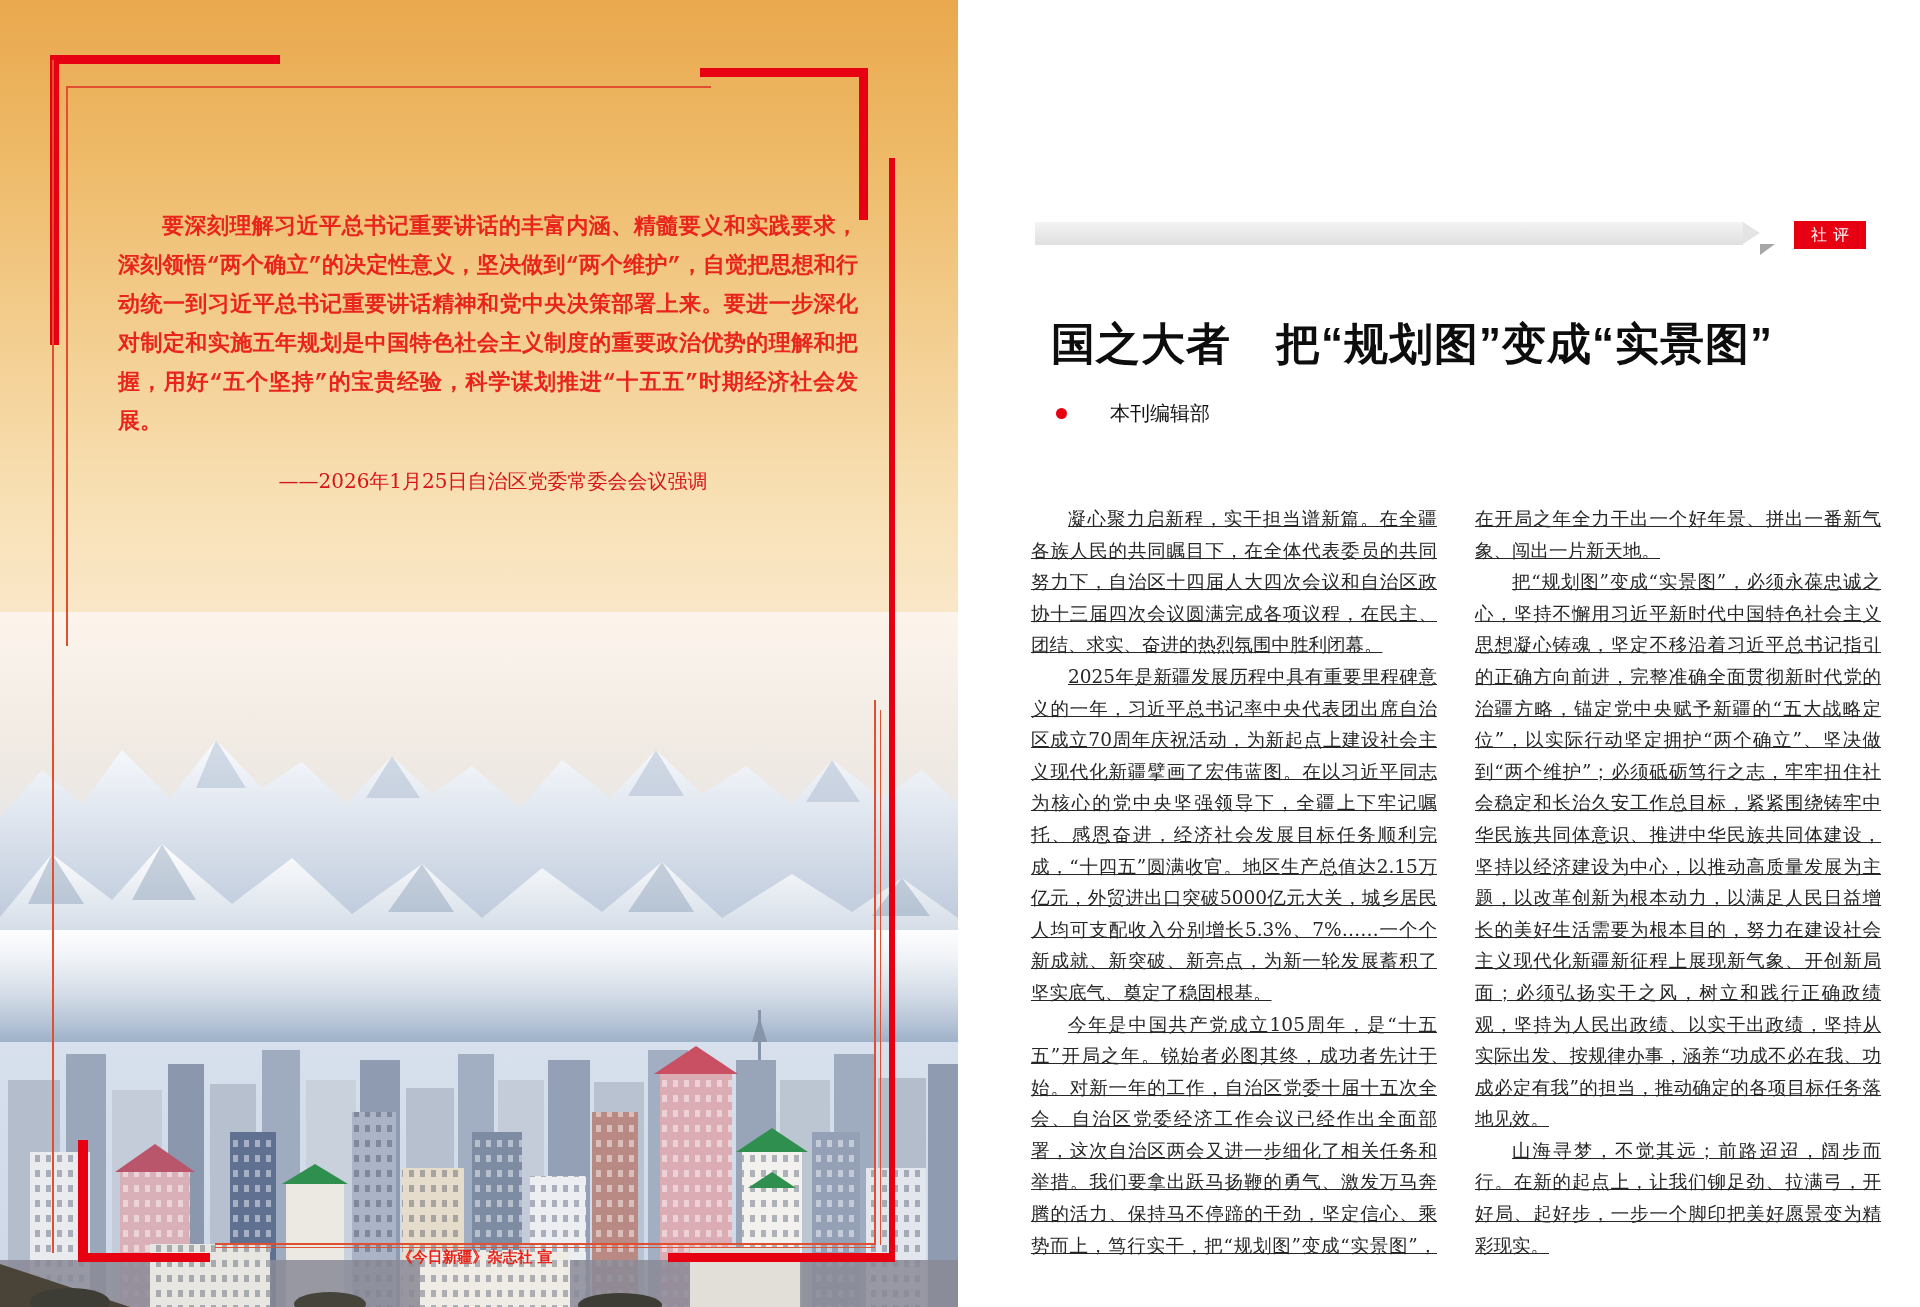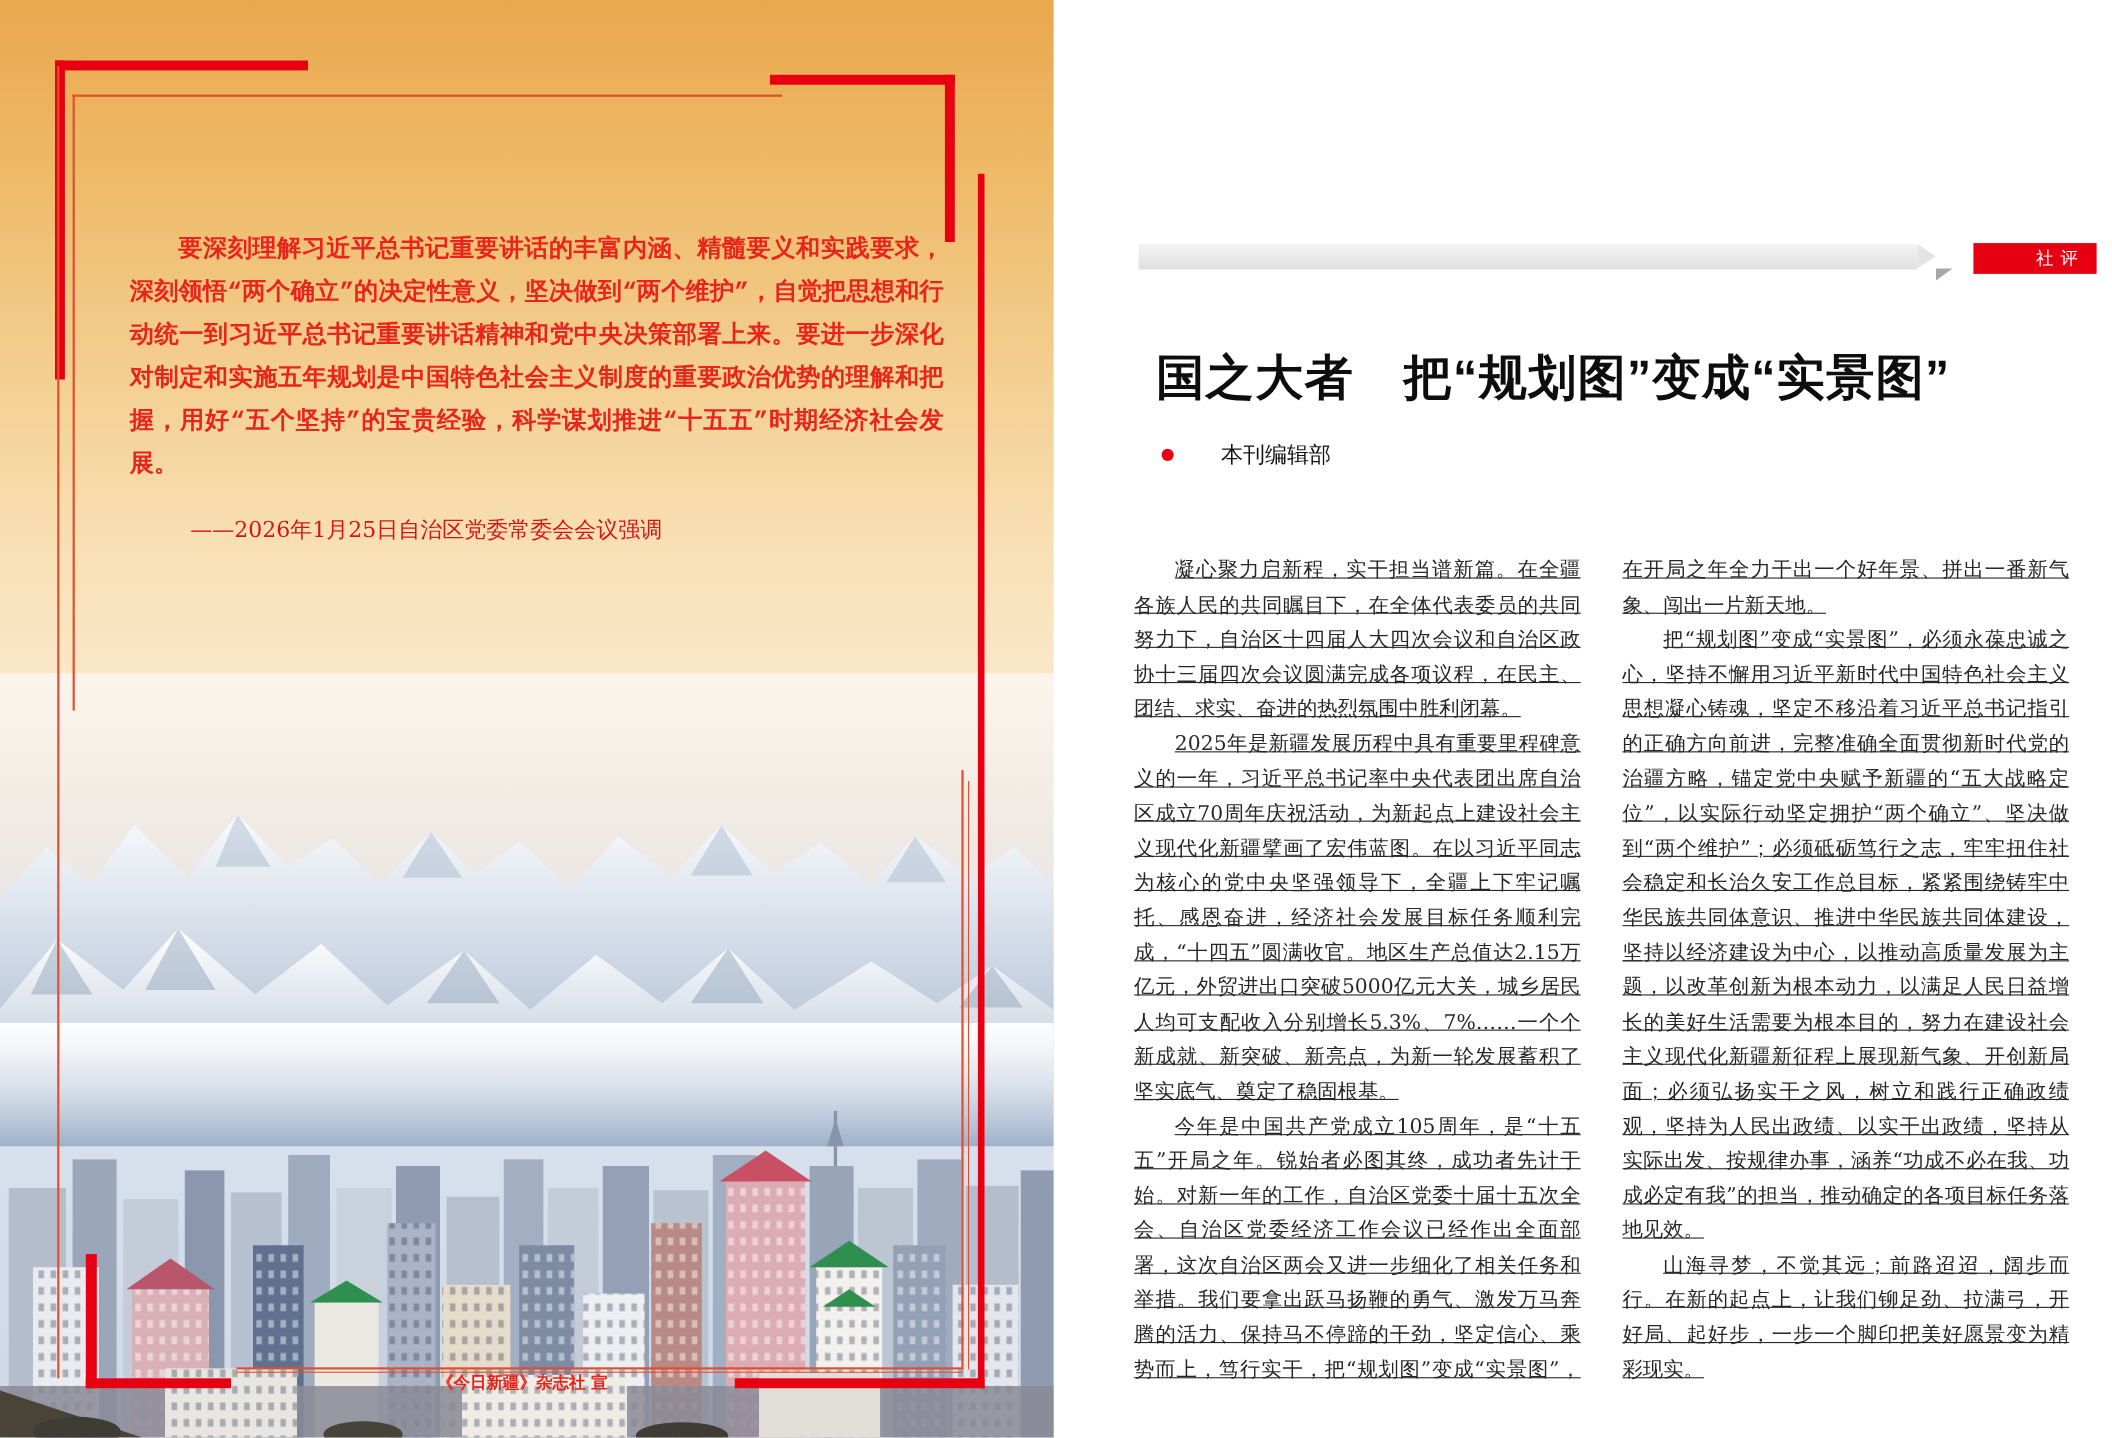--- a/index.html
+++ b/index.html
@@ -7,38 +7,38 @@
           font-family:"Liberation Sans",sans-serif;}
   
   .left-page{position:absolute;left:0;top:0;width:958px;height:1307px;
     background:linear-gradient(180deg,#e9a84d 0%,#eeba68 12%,#f3cd8e 25%,#f8e0b4 38%,
                #fbead0 50%,#fdf2e2 60%,#fdf5ec 72%,#fdf5ec 100%);}
   .photo{position:absolute;left:0;top:612px;width:958px;height:695px;}
   .quote{position:absolute;left:118px;top:208px;width:740px;
     font-family:Liberation Mono, monospace;font-weight:700;font-size:22px;line-height:39px;
     color:#e8241c;text-align:justify;text-indent:2em;}
   .citation{position:absolute;left:173px;top:468px;width:640px;
-    font-family:"DejaVu Serif",serif;font-size:20px;color:#d61518;}
+    font-family:"DejaVu Serif",serif;font-size:20px;color:#d61518;text-align:center;}
   .wm{position:absolute;left:300px;top:1248px;width:350px;text-align:center;
     font-family:"DejaVu Serif",serif;font-weight:700;font-size:15px;color:#e8231a;z-index:6;}
   
   .fr{position:absolute;background:#e60012;z-index:5;}
   .ft{position:absolute;background:#e05030;z-index:5;}
   
   .right-page{position:absolute;left:958px;top:0;width:962px;height:1307px;background:#ffffff;}
   .bar{position:absolute;left:77px;top:222px;width:708px;height:23px;
     background:linear-gradient(180deg,#f3f3f3,#e0e0e0);}
   .bar-tip{position:absolute;left:785px;top:222px;width:0;height:0;
     border-top:11.5px solid transparent;border-bottom:11.5px solid transparent;
     border-left:17px solid #e4e4e4;}
   .bar-fold{position:absolute;left:802px;top:244px;width:0;height:0;
     border-top:11px solid #a7a7a7;border-right:15px solid transparent;}
   .tag{position:absolute;left:836px;top:221px;width:72px;height:28px;background:#e60012;
     color:#fff;font-family:"DejaVu Serif",serif;font-size:16px;line-height:28px;
-    text-align:center;letter-spacing:6px;text-indent:6px;padding-left:40px;}
+    text-align:center;letter-spacing:6px;text-indent:6px;}
   .title{position:absolute;left:93px;top:290px;width:800px;
     font-family:"Liberation Sans",sans-serif;font-weight:900;font-size:44px;line-height:1.15;
     color:#0d0d0d;letter-spacing:1px;white-space:nowrap;}
   .byline{position:absolute;left:98px;top:400px;display:flex;align-items:center;}
   .byline .dot{width:11px;height:11px;border-radius:50%;background:#e60012;margin-right:14px;}
   .byline .name{font-family:"Liberation Sans",sans-serif;font-weight:500;font-size:20px;color:#111;margin-left:29px;}
   .article{position:absolute;left:73px;top:503px;width:850px;height:766px;
     column-count:2;column-gap:38px;column-fill:auto;
     font-family:"DejaVu Serif",serif;font-size:18.5px;line-height:31.6px;
     color:#262626;text-align:justify;}

